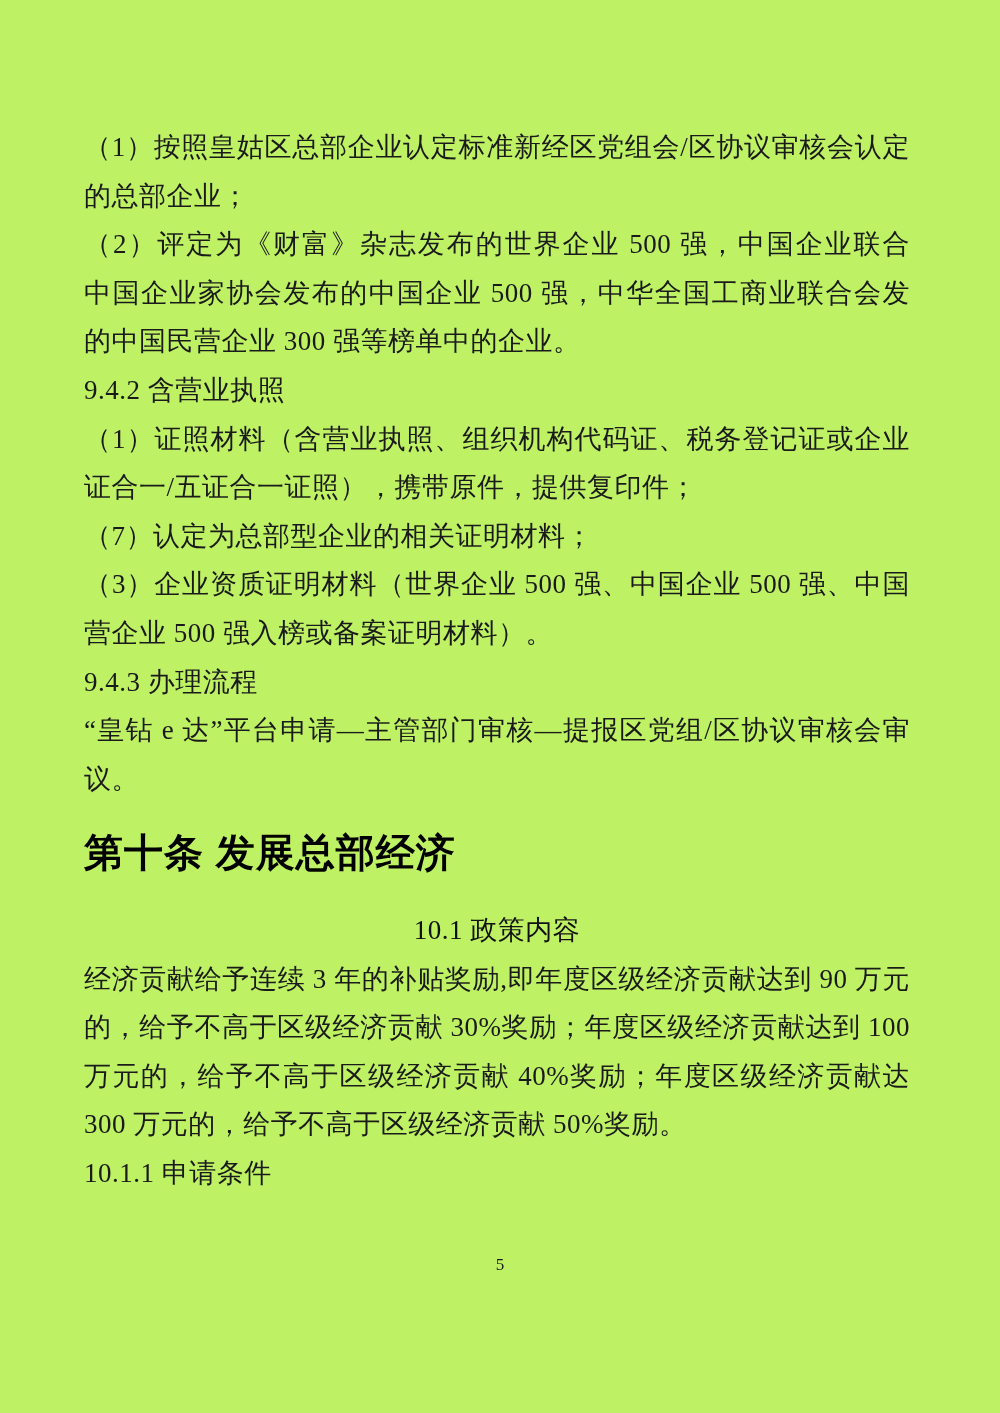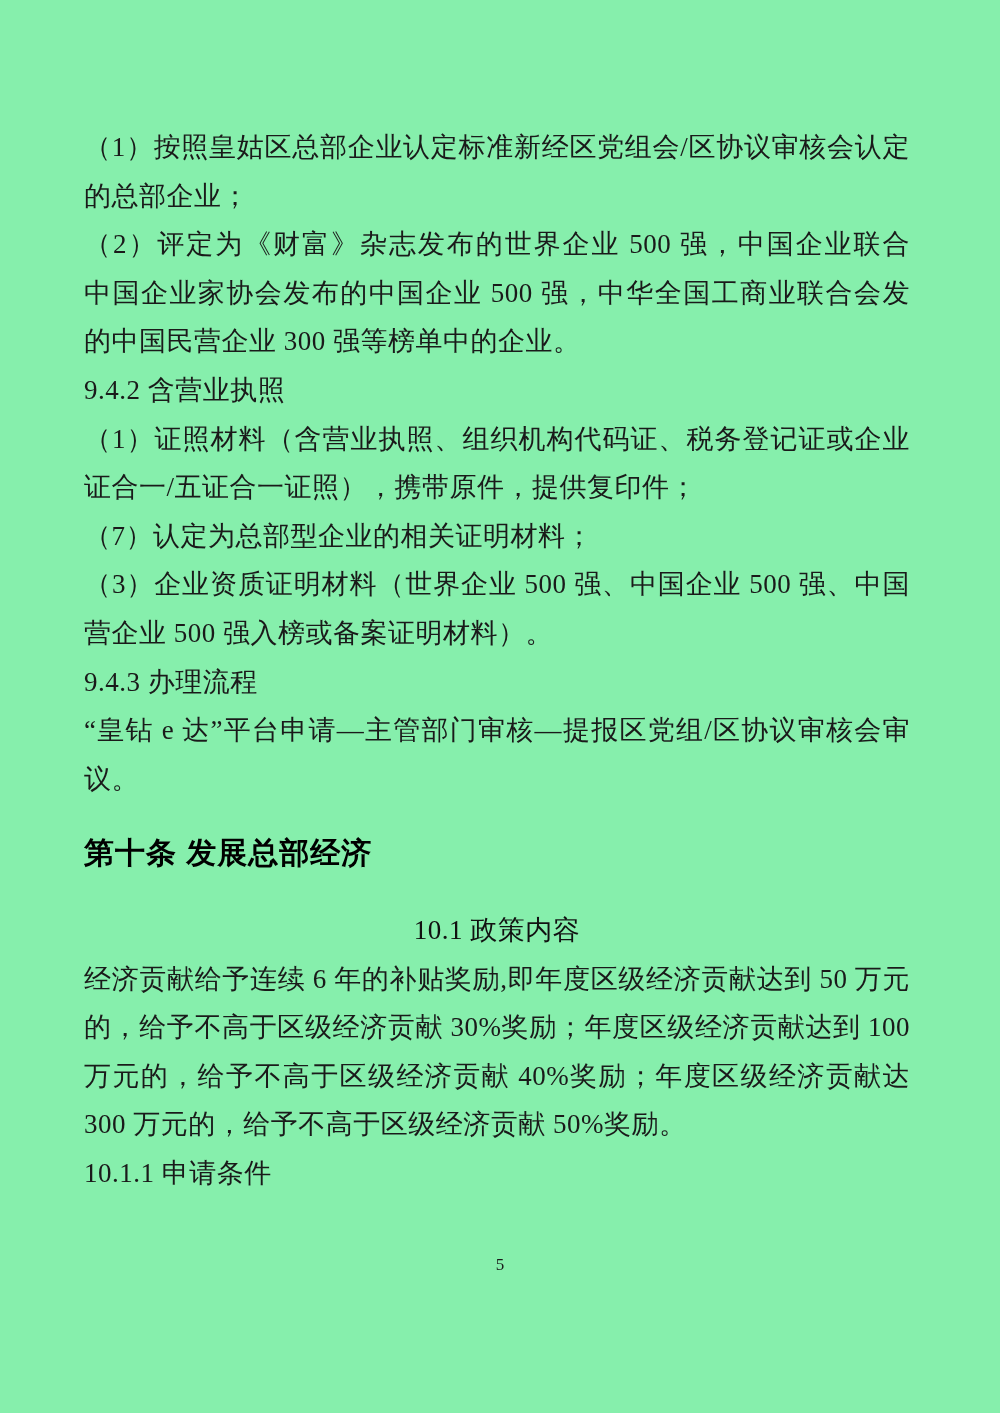--- a/index.html
+++ b/index.html
@@ -4,21 +4,21 @@
 <style>
   html, body {
     margin: 0;
     padding: 0;
     background: #ffffff;
   }
   .page {
     position: relative;
     width: 1000px;
     height: 1413px;
-    background: #86efac;
+    background: #bef264;
     color: #1a1a1a;
     font-family: "Liberation Serif", "DejaVu Serif", serif;
     overflow: hidden;
   }
   .textblock {
     position: absolute;
     left: 84px;
     top: 123px;
     width: 826px;
   }
@@ -36,21 +36,21 @@
     white-space: normal;
     text-align: justify;
     text-align-last: justify;
     -moz-text-align-last: justify;
   }
   
   .line.chapter {
     margin-top: 26px;
     font-family: "Liberation Sans", "DejaVu Sans", sans-serif;
     font-weight: 700;
-    font-size: 30px;
+    font-size: 39px;
     color: #000000;
     letter-spacing: 1px;
   }
   
   .line.section {
     margin-top: 28px;
     color: #111111;
     text-align: center;
   }
   .pagenum {
@@ -79,21 +79,21 @@
     <div class="line fill">（1）证照材料（含营业执照、组织机构代码证、税务登记证或企业三</div>
     <div class="line">证合一/五证合一证照），携带原件，提供复印件；</div>
     <div class="line">（7）认定为总部型企业的相关证明材料；</div>
     <div class="line fill">（3）企业资质证明材料（世界企业 500 强、中国企业 500 强、中国民</div>
     <div class="line">营企业 500 强入榜或备案证明材料）。</div>
     <div class="line">9.4.3 办理流程</div>
     <div class="line fill">“皇钻 e 达”平台申请—主管部门审核—提报区党组/区协议审核会审</div>
     <div class="line">议。</div>
     <div class="line chapter">第十条 发展总部经济</div>
     <div class="line section">10.1 政策内容</div>
-    <div class="line fill">经济贡献给予连续 6 年的补贴奖励,即年度区级经济贡献达到 50 万元</div>
+    <div class="line fill">经济贡献给予连续 3 年的补贴奖励,即年度区级经济贡献达到 90 万元</div>
     <div class="line fill">的，给予不高于区级经济贡献 30%奖励；年度区级经济贡献达到 100</div>
     <div class="line fill">万元的，给予不高于区级经济贡献 40%奖励；年度区级经济贡献达到</div>
     <div class="line">300 万元的，给予不高于区级经济贡献 50%奖励。</div>
     <div class="line">10.1.1 申请条件</div>
   </div>
 
   <div class="pagenum">5</div>
 </div>
 
 </body></html>

